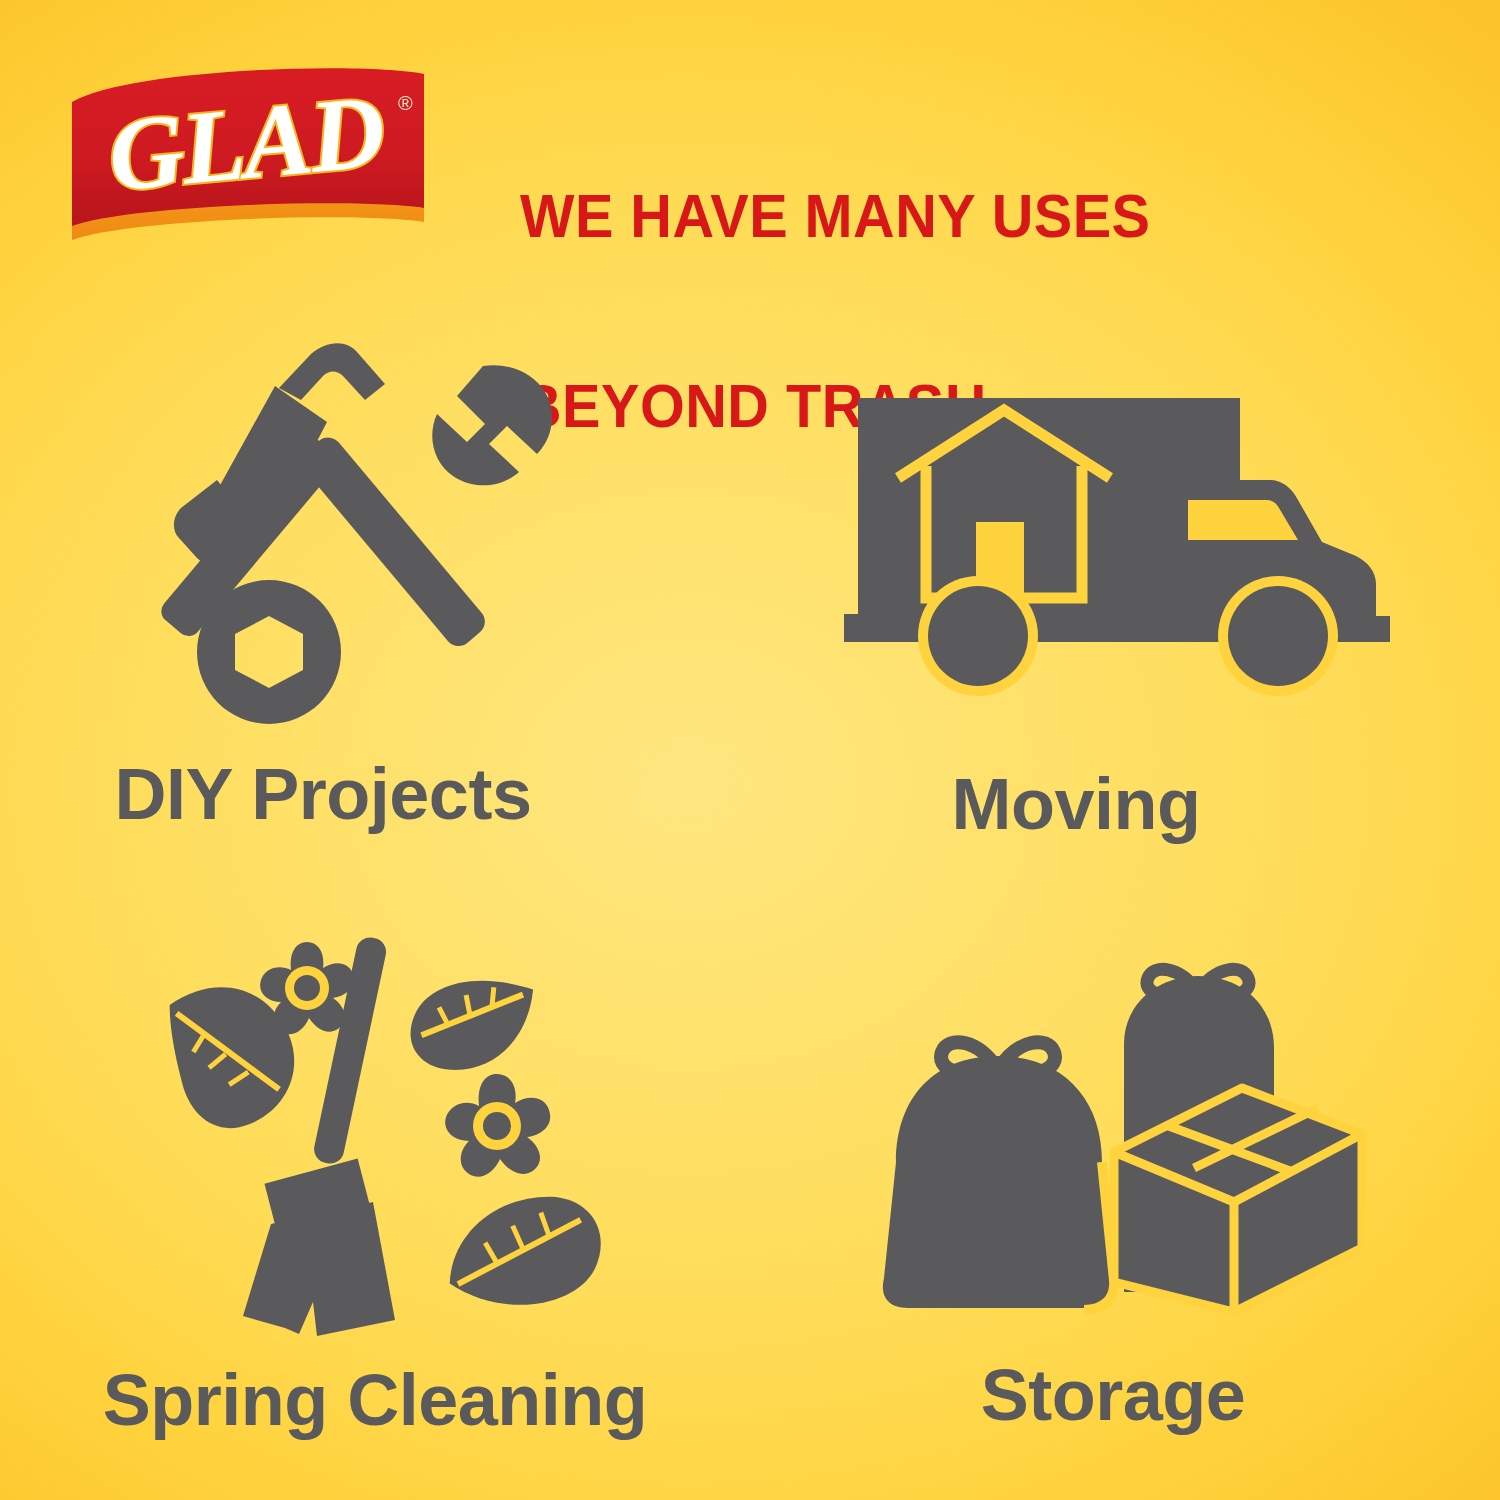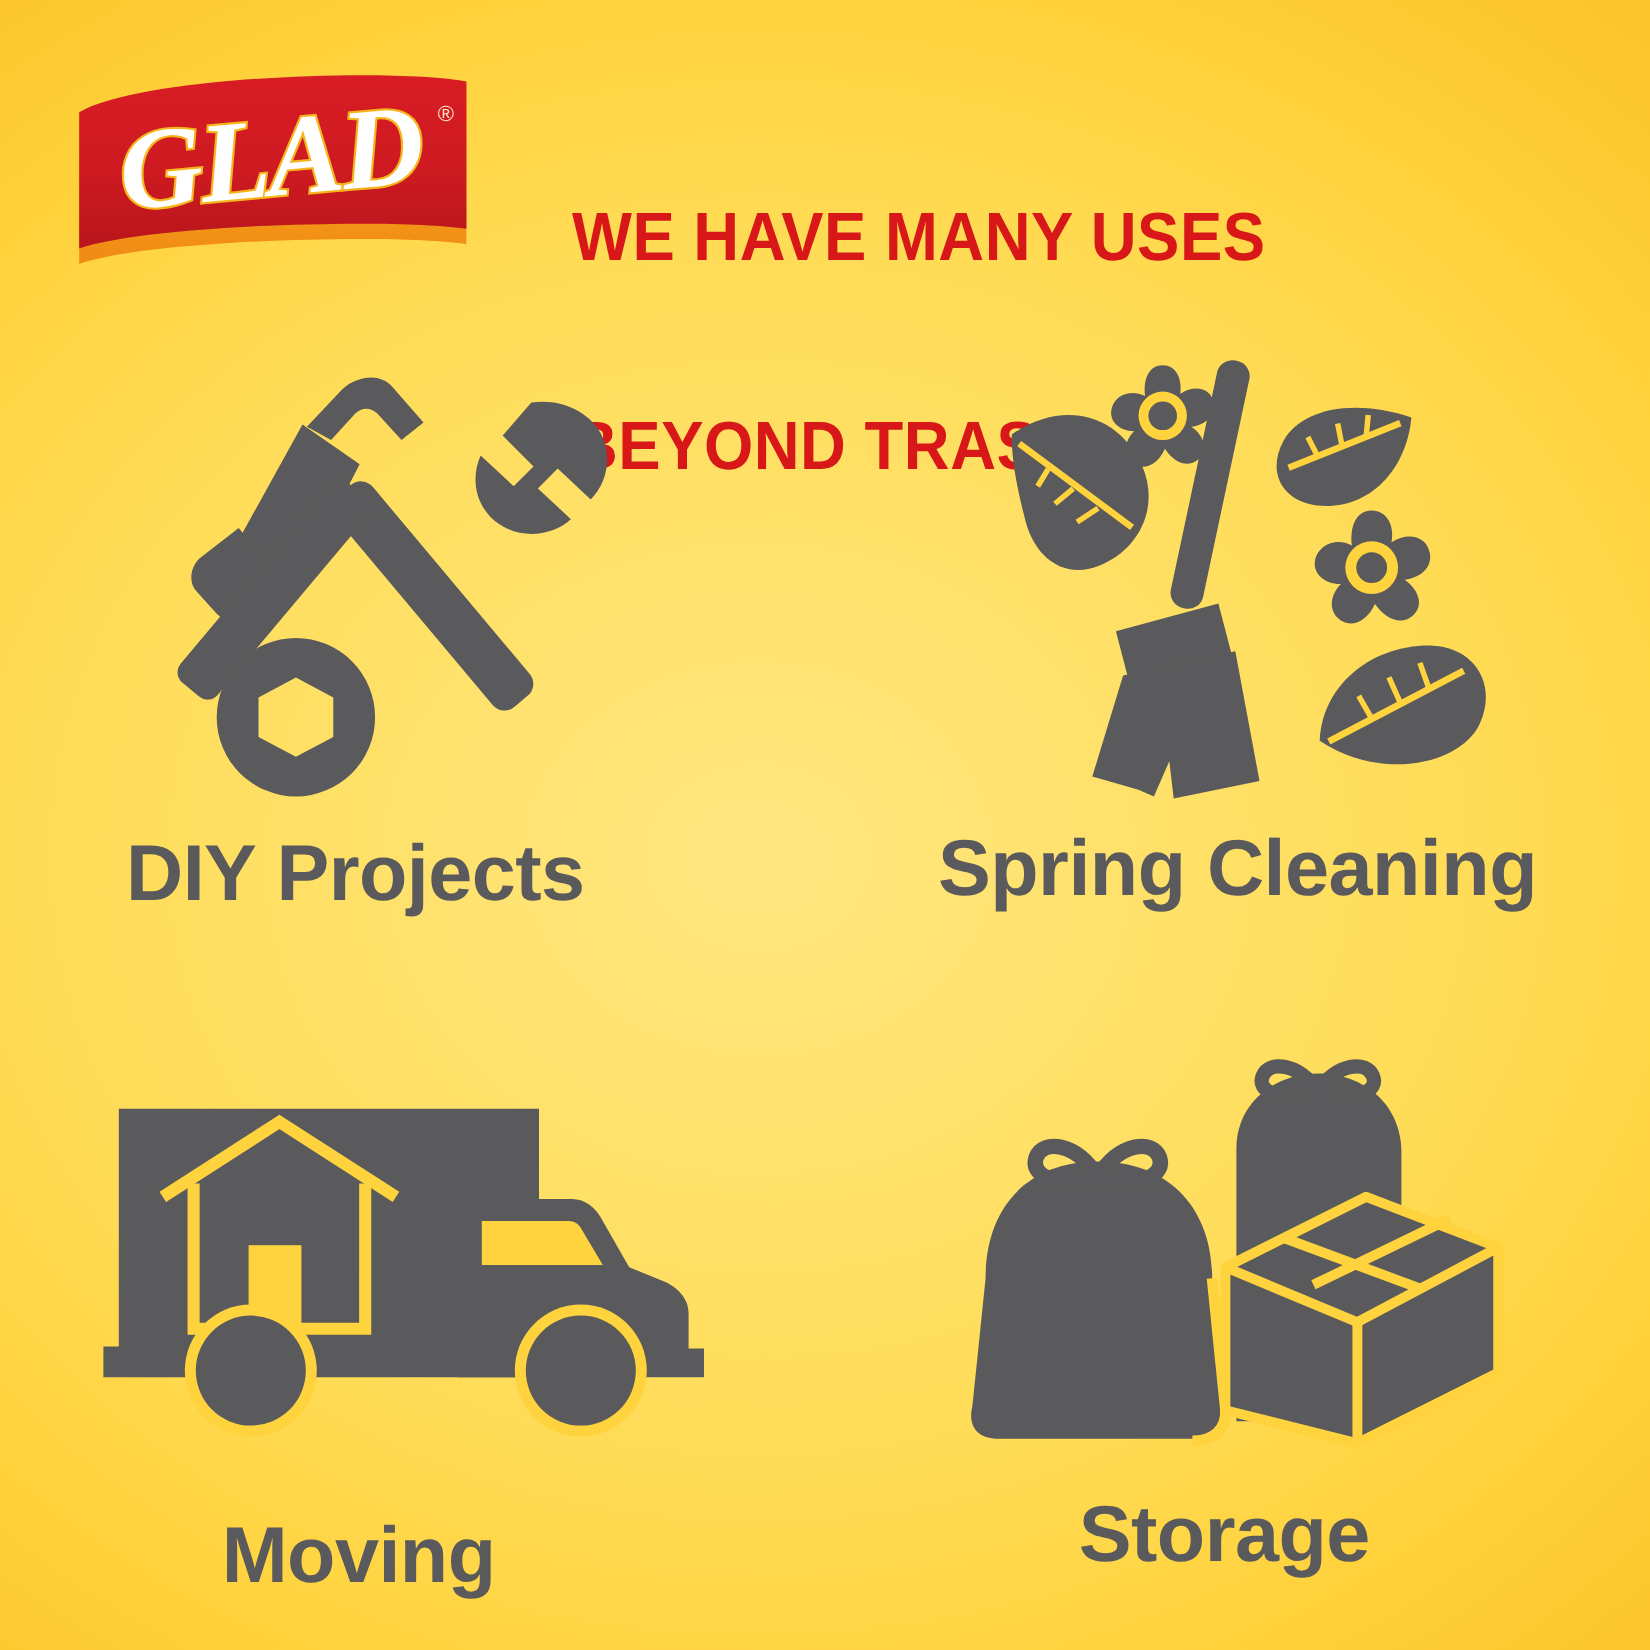--- a/index.html
+++ b/index.html
@@ -181,20 +181,53 @@
             <rect x="152" y="104" width="44" height="236" rx="12" transform="rotate(40 174 104)"></rect>
 
             <path d="M118,238 A72,72 0 1 0 118,382 A72,72 0 1 0 118,238 Z
                      M118,274 L152,292 L152,328 L118,346 L84,328 L84,292 Z" fill-rule="evenodd"></path>
           </g>
         </svg>
       </div>
       <div class="cell-label">DIY Projects</div>
     </div>
 
+    <div class="cell cell-moving">
+      <div class="icon-box">
+        <svg width="560" height="330" viewBox="0 0 560 330" aria-hidden="true">
+          <g fill="#5A5A5C">
+
+            <path d="M22,18 L404,18 L404,102 L404,262 L8,262 L8,234 L22,234 Z"></path>
+
+            <path d="M330,100 L434,100 C446,100 456,108 462,120 L486,162
+                     L520,176 C532,182 540,192 540,204 L540,236 L554,236 L554,262
+                     L330,262 Z"></path>
+
+            <path d="M352,120 L430,120 C436,120 440,122 443,128 L462,160 L352,160 Z" fill="#FFD33D"></path>
+
+            <g fill="none" stroke="#FFD33D" stroke-width="11" stroke-linejoin="miter">
+              <path d="M62,98 L168,30 L274,98"></path>
+              <path d="M90,86 L90,218 L246,218 L246,86"></path>
+            </g>
+            <rect x="140" y="142" width="48" height="76" fill="#FFD33D"></rect>
+
+            <g>
+              <circle cx="142" cy="256" r="60" fill="#FFD33D"></circle>
+              <circle cx="142" cy="256" r="50" fill="#5A5A5C"></circle>
+            </g>
+            <g>
+              <circle cx="442" cy="256" r="60" fill="#FFD33D"></circle>
+              <circle cx="442" cy="256" r="50" fill="#5A5A5C"></circle>
+            </g>
+          </g>
+        </svg>
+      </div>
+      <div class="cell-label">Moving</div>
+    </div>
+
     <div class="cell cell-spring">
       <div class="icon-box">
         <svg width="470" height="420" viewBox="0 0 470 420" aria-hidden="true">
           <g fill="#5A5A5C">
 
             <rect x="212" y="14" width="30" height="230" rx="14" transform="rotate(12 227 14)"></rect>
 
             <path d="M118,258 L212,236 L224,290 L130,312 Z" transform="rotate(-2 170 274)"></path>
 
             <path d="M124,300 L226,278 L248,396 L170,412 L166,378 L152,410 L138,404 L96,392 Z"></path>
@@ -236,53 +269,20 @@
                        C130,118 56,120 8,74 Z"></path>
               <path d="M16,76 L148,34" stroke="#FFD33D" stroke-width="6" fill="none"></path>
               <path d="M58,62 L50,40 M86,52 L80,28 M114,44 L110,20" stroke="#FFD33D" stroke-width="5" fill="none"></path>
             </g>
           </g>
         </svg>
       </div>
       <div class="cell-label">Spring Cleaning</div>
     </div>
 
-    <div class="cell cell-moving">
-      <div class="icon-box">
-        <svg width="560" height="330" viewBox="0 0 560 330" aria-hidden="true">
-          <g fill="#5A5A5C">
-
-            <path d="M22,18 L404,18 L404,102 L404,262 L8,262 L8,234 L22,234 Z"></path>
-
-            <path d="M330,100 L434,100 C446,100 456,108 462,120 L486,162
-                     L520,176 C532,182 540,192 540,204 L540,236 L554,236 L554,262
-                     L330,262 Z"></path>
-
-            <path d="M352,120 L430,120 C436,120 440,122 443,128 L462,160 L352,160 Z" fill="#FFD33D"></path>
-
-            <g fill="none" stroke="#FFD33D" stroke-width="11" stroke-linejoin="miter">
-              <path d="M62,98 L168,30 L274,98"></path>
-              <path d="M90,86 L90,218 L246,218 L246,86"></path>
-            </g>
-            <rect x="140" y="142" width="48" height="76" fill="#FFD33D"></rect>
-
-            <g>
-              <circle cx="142" cy="256" r="60" fill="#FFD33D"></circle>
-              <circle cx="142" cy="256" r="50" fill="#5A5A5C"></circle>
-            </g>
-            <g>
-              <circle cx="442" cy="256" r="60" fill="#FFD33D"></circle>
-              <circle cx="442" cy="256" r="50" fill="#5A5A5C"></circle>
-            </g>
-          </g>
-        </svg>
-      </div>
-      <div class="cell-label">Moving</div>
-    </div>
-
     <div class="cell cell-storage">
       <div class="icon-box">
         <svg width="520" height="355" viewBox="0 0 520 355" aria-hidden="true">
           <g fill="#5A5A5C">
 
             <g>
               <path d="M262,82 C262,40 298,14 336,14 C378,14 412,42 412,86
                        L412,330 L262,330 Z"></path>
               <path d="M336,30 C318,4 292,2 286,16 C280,30 300,40 336,30 Z
                        M336,30 C354,4 380,2 386,16 C392,30 372,40 336,30 Z" fill="none" stroke="#5A5A5C" stroke-width="13"></path>

